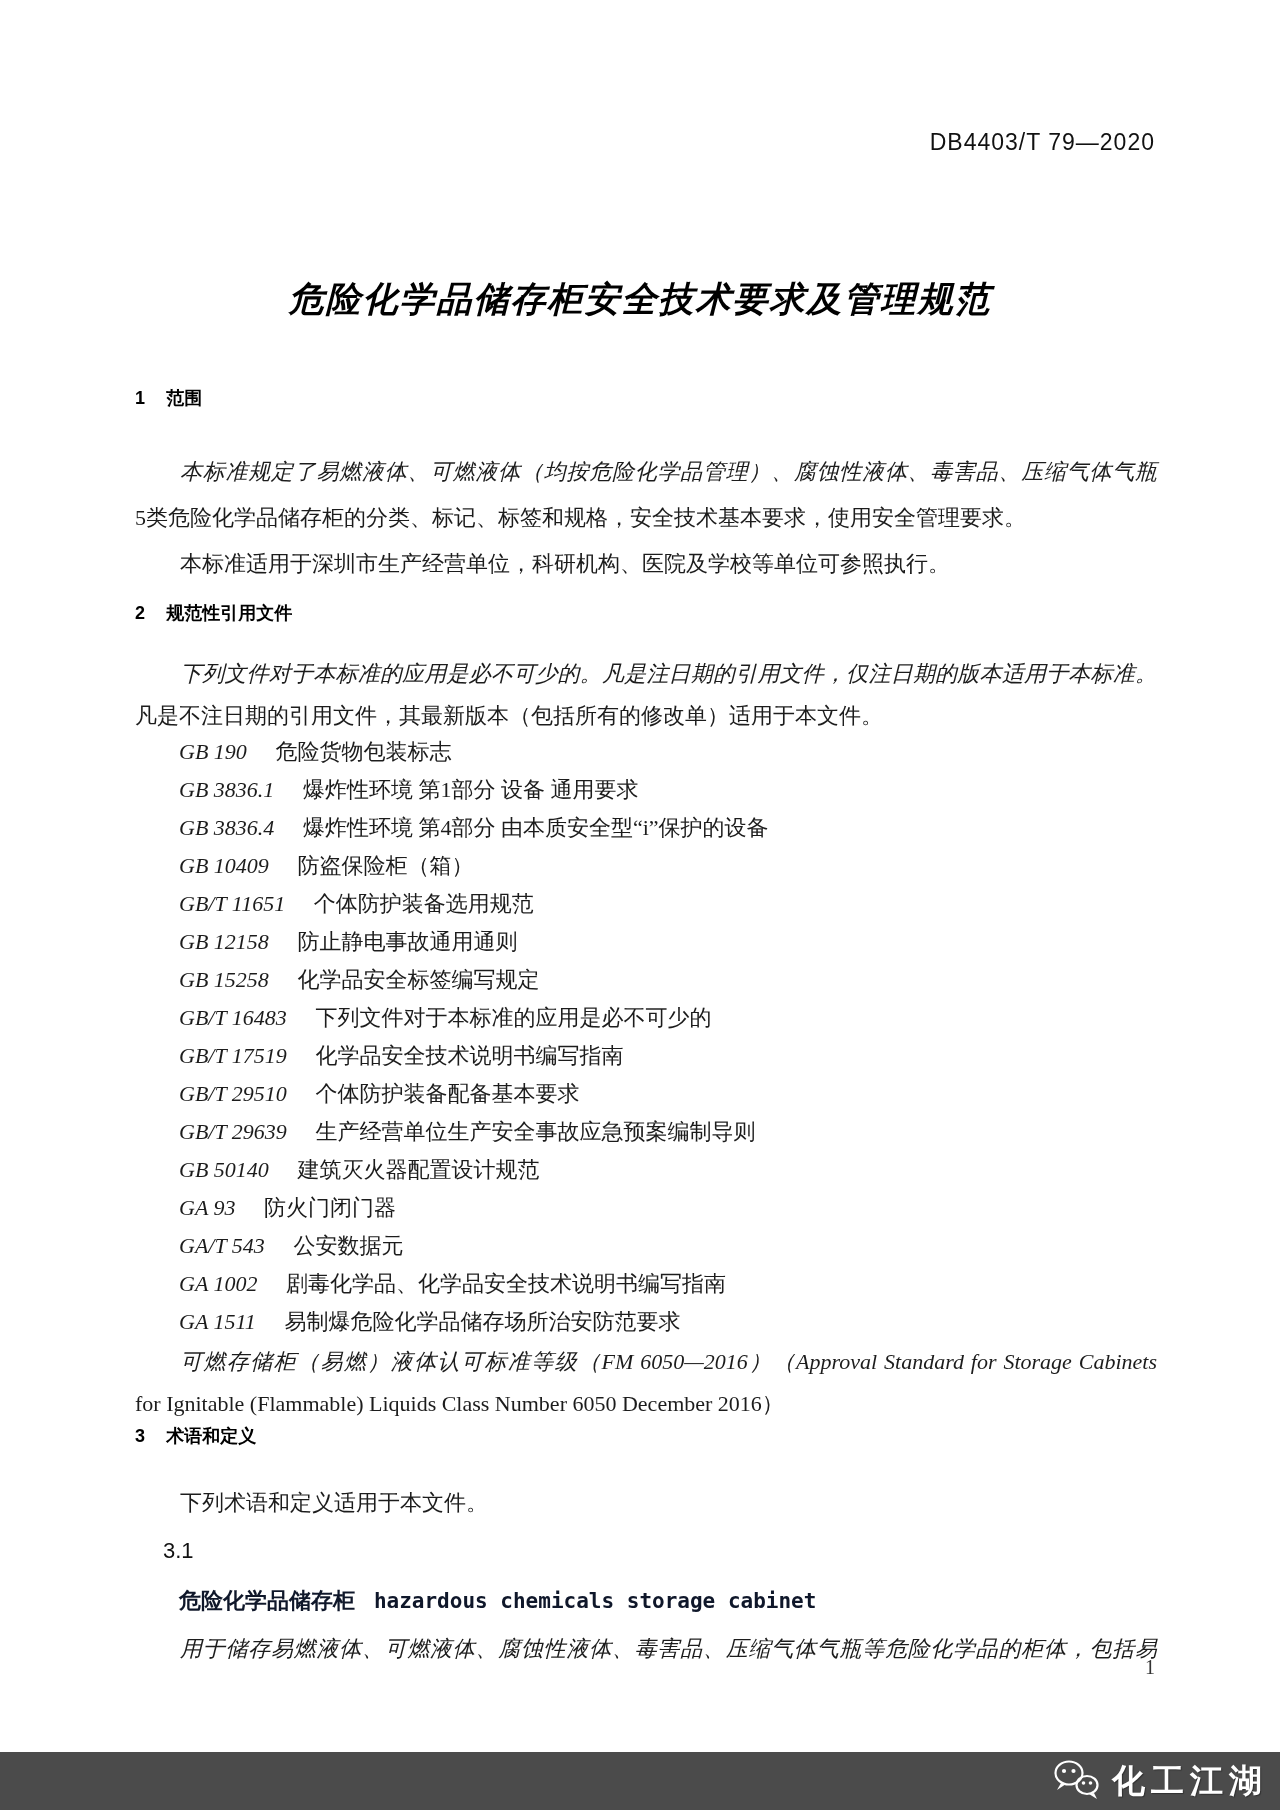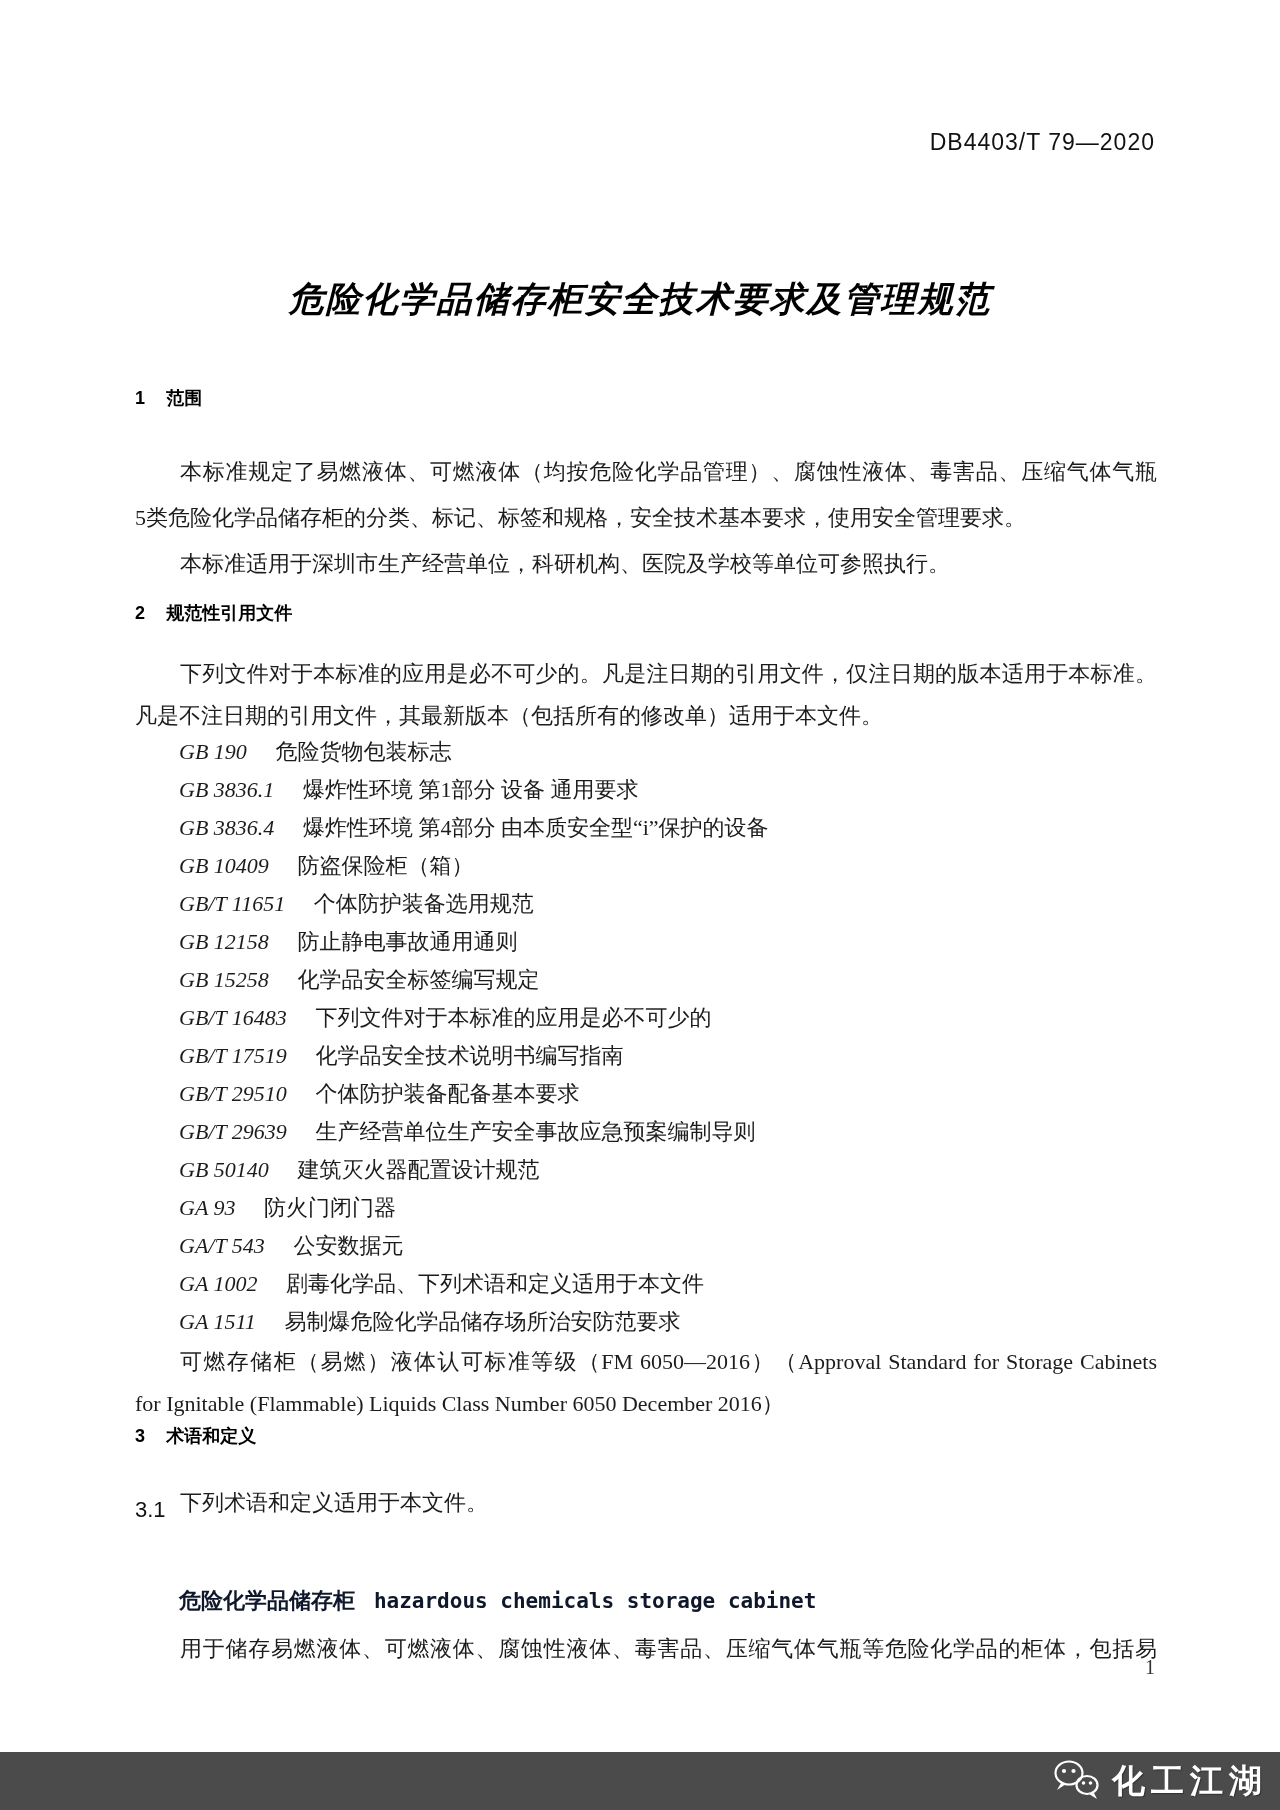--- a/index.html
+++ b/index.html
@@ -15,21 +15,21 @@
              font-size:35px;font-weight:700;letter-spacing:2px;color:#000;font-style:italic;}
   
   .text-block{left:135px;right:123px;}
   .heading{font-family:"Liberation Sans","DejaVu Sans",sans-serif;
            font-size:18px;font-weight:700;color:#000;}
   .heading .h-num{display:inline-block;}
   .heading .h-text{display:inline-block;margin-left:0.9em;}
   .body-line{font-size:22px;line-height:46px;color:#1c1c1c;}
   .lh42{line-height:42px;}
   .ind{text-indent:45px;}
-  .fill{text-align:justify;text-align-last:justify;}
+  .fill{text-align:justify;text-align-last:justify;font-style:italic;}
   .ref-list .ref-line{height:38px;line-height:38px;font-size:22px;padding-left:44px;
                       white-space:nowrap;color:#1c1c1c;}
   .ref-code{margin-right:1.3em;font-style:italic;}
   .term-number{font-family:"Liberation Sans","DejaVu Sans",sans-serif;font-size:22px;color:#111;}
   .term-line{padding-left:44px;font-size:22px;font-weight:700;color:#0f172a;
              font-family:"Liberation Sans","DejaVu Sans",sans-serif;}
   .term-en{font-family:"DejaVu Sans Mono","Liberation Mono",monospace;margin-left:0.9em;
            font-size:21px;font-weight:700;}
   .page-number{top:1656px;right:125px;font-size:20px;color:#333;}
   
@@ -80,39 +80,39 @@
       <div class="ref-line"><span class="ref-code">GB/T 11651</span><span class="ref-name">个体防护装备选用规范</span></div>
       <div class="ref-line"><span class="ref-code">GB 12158</span><span class="ref-name">防止静电事故通用通则</span></div>
       <div class="ref-line"><span class="ref-code">GB 15258</span><span class="ref-name">化学品安全标签编写规定</span></div>
       <div class="ref-line"><span class="ref-code">GB/T 16483</span><span class="ref-name">下列文件对于本标准的应用是必不可少的</span></div>
       <div class="ref-line"><span class="ref-code">GB/T 17519</span><span class="ref-name">化学品安全技术说明书编写指南</span></div>
       <div class="ref-line"><span class="ref-code">GB/T 29510</span><span class="ref-name">个体防护装备配备基本要求</span></div>
       <div class="ref-line"><span class="ref-code">GB/T 29639</span><span class="ref-name">生产经营单位生产安全事故应急预案编制导则</span></div>
       <div class="ref-line"><span class="ref-code">GB 50140</span><span class="ref-name">建筑灭火器配置设计规范</span></div>
       <div class="ref-line"><span class="ref-code">GA 93</span><span class="ref-name">防火门闭门器</span></div>
       <div class="ref-line"><span class="ref-code">GA/T 543</span><span class="ref-name">公安数据元</span></div>
-      <div class="ref-line"><span class="ref-code">GA 1002</span><span class="ref-name">剧毒化学品、下列术语和定义适用于本文件</span></div>
+      <div class="ref-line"><span class="ref-code">GA 1002</span><span class="ref-name">剧毒化学品、化学品安全技术说明书编写指南</span></div>
       <div class="ref-line"><span class="ref-code">GA 1511</span><span class="ref-name">易制爆危险化学品储存场所治安防范要求</span></div>
     </div>
 
   <div class="abs text-block" style="top:1341px;">
     <div class="body-line lh42 ind fill">可燃存储柜（易燃）液体认可标准等级（FM 6050—2016）（Approval Standard for Storage Cabinets</div>
     <div class="body-line lh42">for Ignitable (Flammable) Liquids Class Number 6050 December 2016）</div>
   </div>
 
   <div class="abs text-block heading" style="top:1424px;">
     <span class="h-num">3</span>
     <span class="h-text">术语和定义</span>
   </div>
 
   <div class="abs text-block" style="top:1482px;">
     <div class="body-line lh42 ind">下列术语和定义适用于本文件。</div>
   </div>
 
-  <div class="abs text-block term-number" style="top:1497px;">3.1</div>
+  <div class="abs text-block term-number" style="top:1538px;margin-left:28px;">3.1</div>
 
   <div class="abs text-block term-line" style="top:1586px;">
     <span>危险化学品储存柜</span><span class="term-en">hazardous chemicals storage cabinet</span>
   </div>
 
   <div class="abs text-block" style="top:1628px;">
     <div class="body-line lh42 ind fill">用于储存易燃液体、可燃液体、腐蚀性液体、毒害品、压缩气体气瓶等危险化学品的柜体，包括易</div>
   </div>
 
   <div class="abs page-number">1</div>

